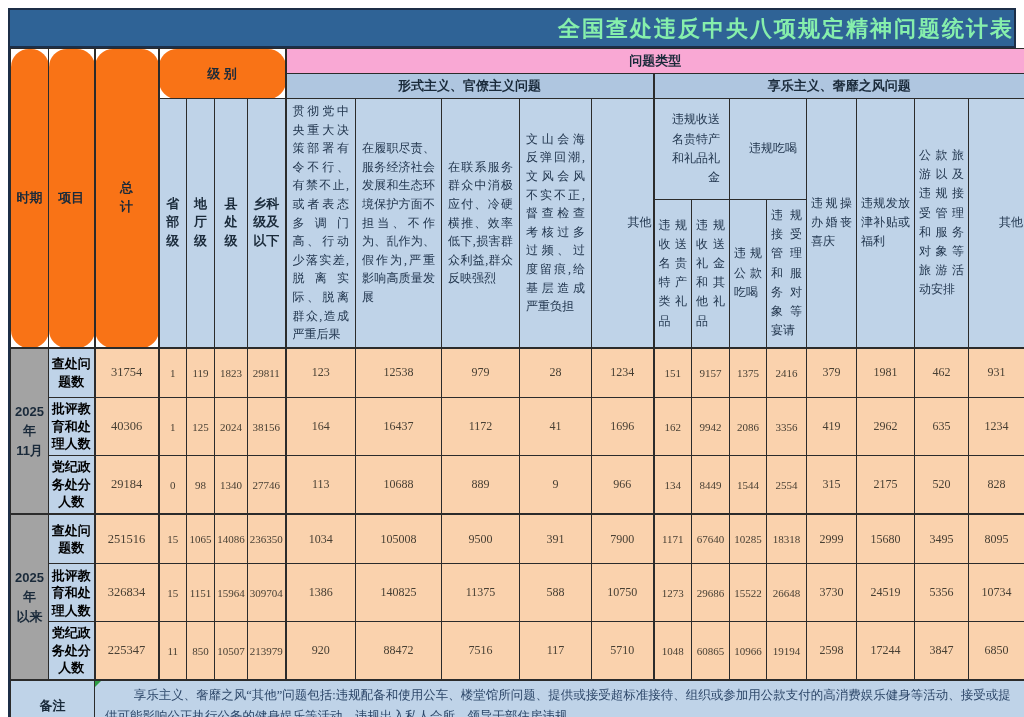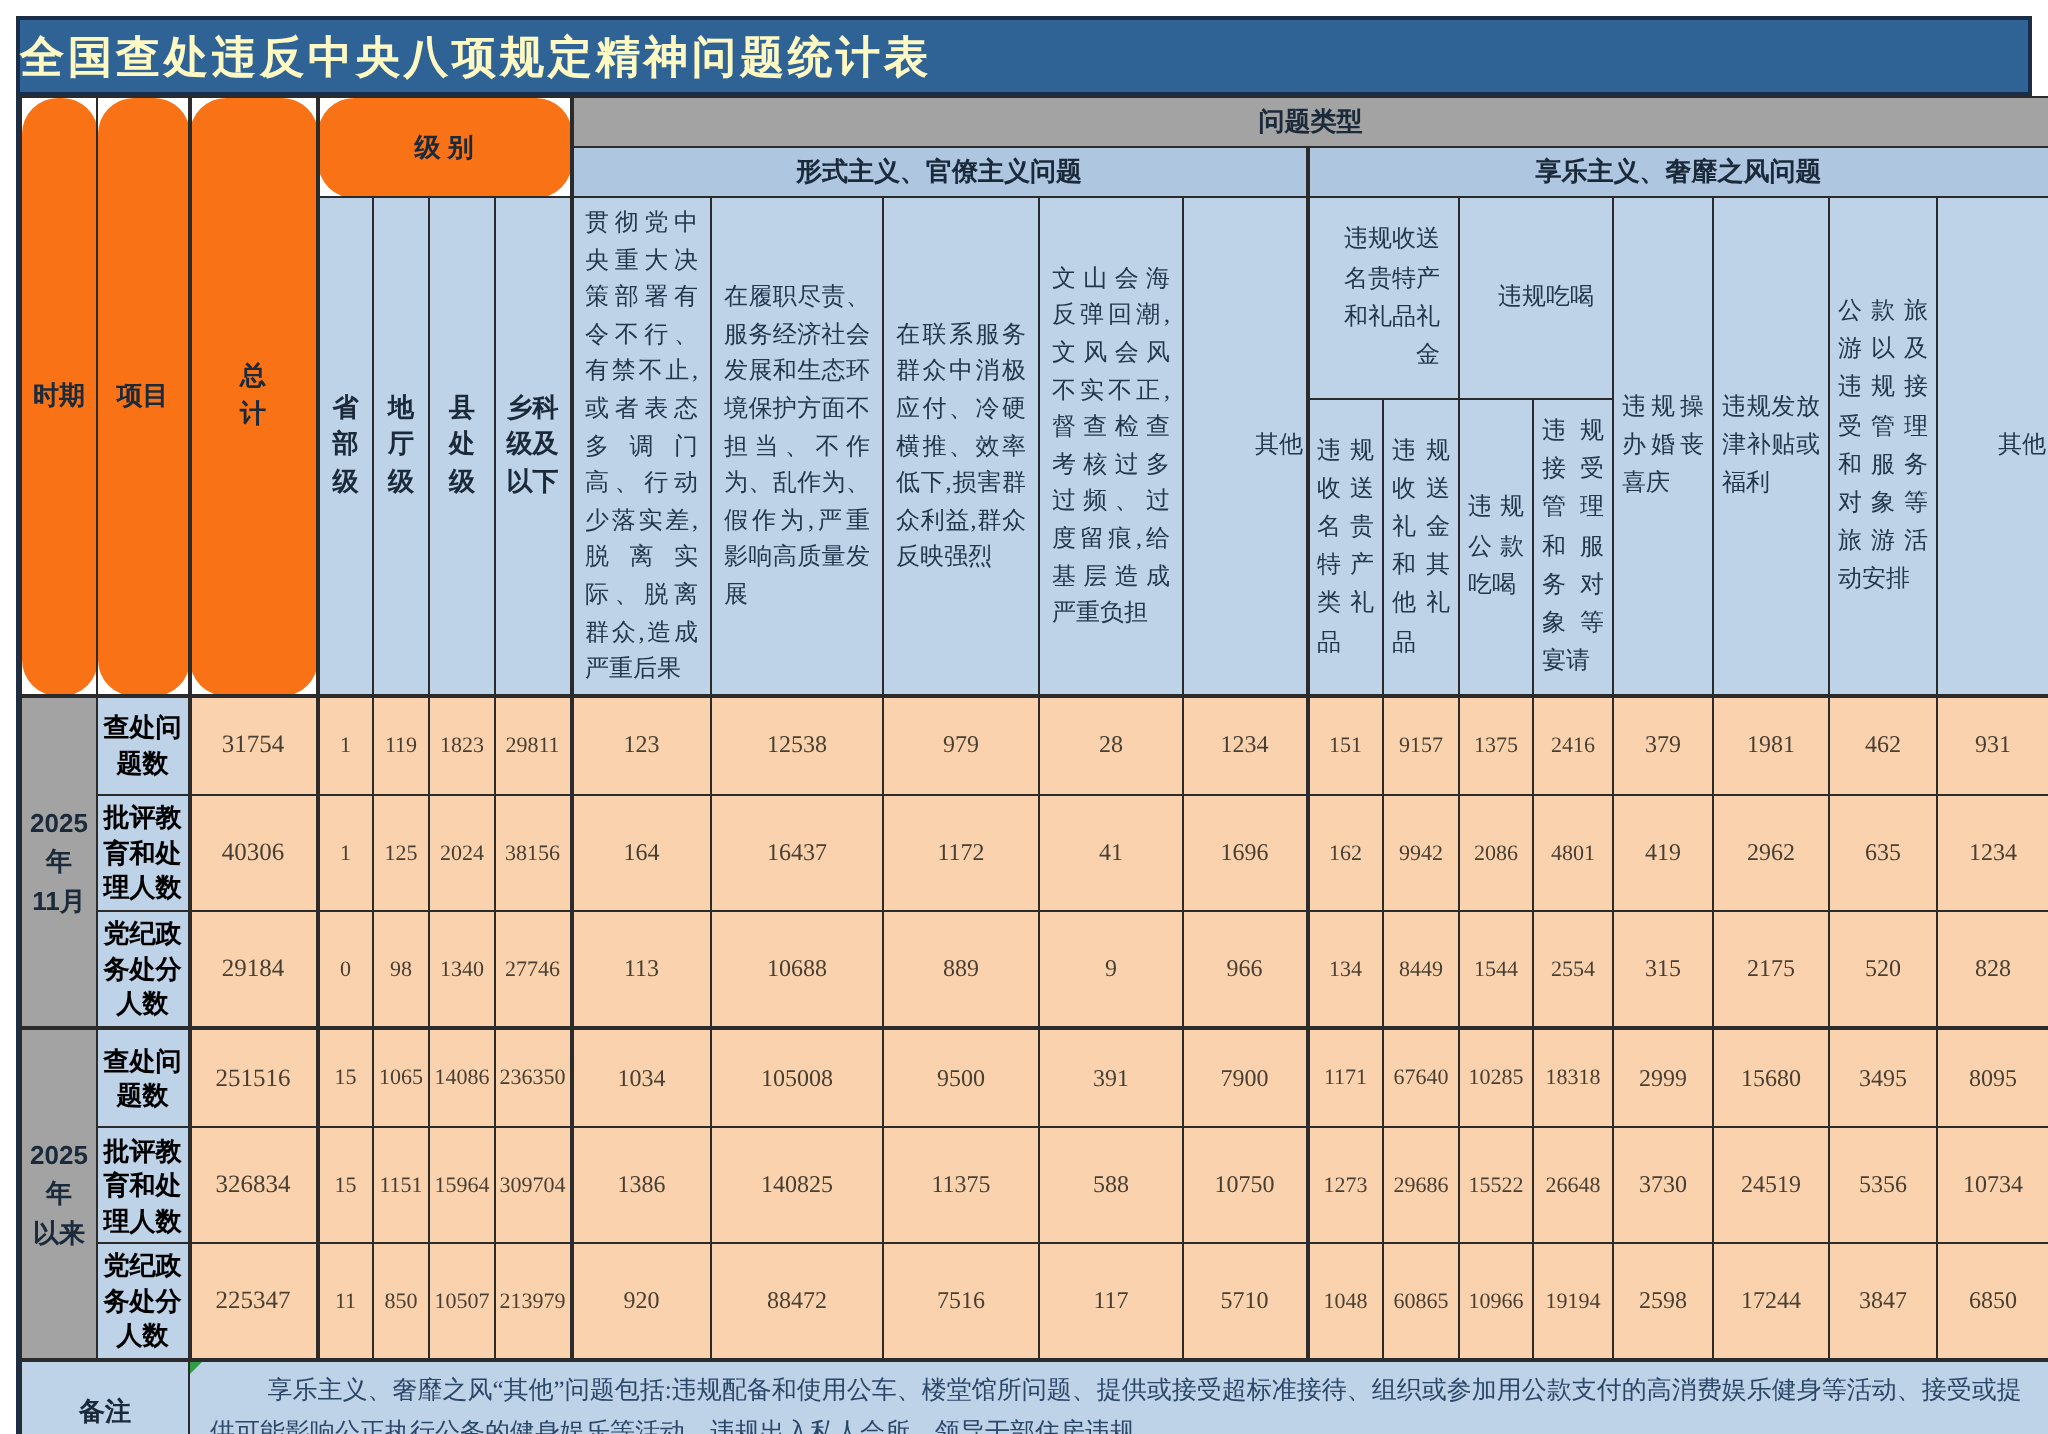--- a/index.html
+++ b/index.html
@@ -1,29 +1,29 @@
 <!DOCTYPE html>
 <html><head>
 <meta charset="utf-8">
 <style>
   * { box-sizing: border-box; margin: 0; padding: 0; }
   html, body { width: 1024px; height: 717px; overflow: hidden; background: #ffffff;
     font-family: "Liberation Sans", "DejaVu Sans", sans-serif; }
   .frame { position: absolute; left: 8px; top: 8px; width: 1008px;
     border: 2px solid #1c2e47; background: #fff; }
-  .title-bar { background: #2f6396; color: #fef9c3; text-align: left;
+  .title-bar { background: #2f6396; color: #86efac; text-align: right;
     font-family: "Liberation Serif", "DejaVu Serif", serif;
     font-weight: bold; font-size: 22px; line-height: 38px; height: 38px;
     letter-spacing: 2px; border-bottom: 2px solid #1c2e47; }
   table { border-collapse: collapse; table-layout: fixed; width: 100%; }
   th, td { border: 1px solid #2b2b2b; overflow: hidden;
     vertical-align: middle; text-align: center; padding: 1px; }
   
   .dk  { background: #f97316; border-radius: 18px; }
-  .dk2 { background: #a3a3a3; }
+  .dk2 { background: #f9a8d4; }
   .dk3 { background: #afc6e0; }
   .lt  { background: #bfd3e8; }
   .hd  { font-weight: bold; font-size: 13px; color: #1a2a3a; }
   .hs  { font-weight: normal; font-size: 12px; color: #22364e;
          font-family: "Liberation Serif", "DejaVu Serif", serif;
          word-break: break-all; text-align: right; }
   .just { text-align: justify; text-justify: inter-ideograph; padding: 3px 6px; line-height: 1.55; }
   .just-n { text-align: justify; text-justify: inter-ideograph; padding: 3px 4px; line-height: 1.6; }
   .grp-pad { padding: 2px 9px; line-height: 1.6; }
   .nw1 { display: inline-block; width: 1.15em; word-break: break-all; line-height: 1.45; }
@@ -155,21 +155,21 @@
         <td class="num sm">2024</td>
         <td class="num sm">38156</td>
         <td class="num bl2">164</td>
         <td class="num">16437</td>
         <td class="num">1172</td>
         <td class="num">41</td>
         <td class="num">1696</td>
         <td class="num sm bl2">162</td>
         <td class="num sm">9942</td>
         <td class="num sm">2086</td>
-        <td class="num sm">4801</td>
+        <td class="num sm">3356</td>
         <td class="num">419</td>
         <td class="num">2962</td>
         <td class="num">635</td>
         <td class="num">1234</td>
       </tr>
       <tr class="r-t">
         <td class="item-cell">党纪政务处分人数</td>
         <td class="num lg bl2">29184</td>
         <td class="num sm bl2">0</td>
         <td class="num sm">98</td>

